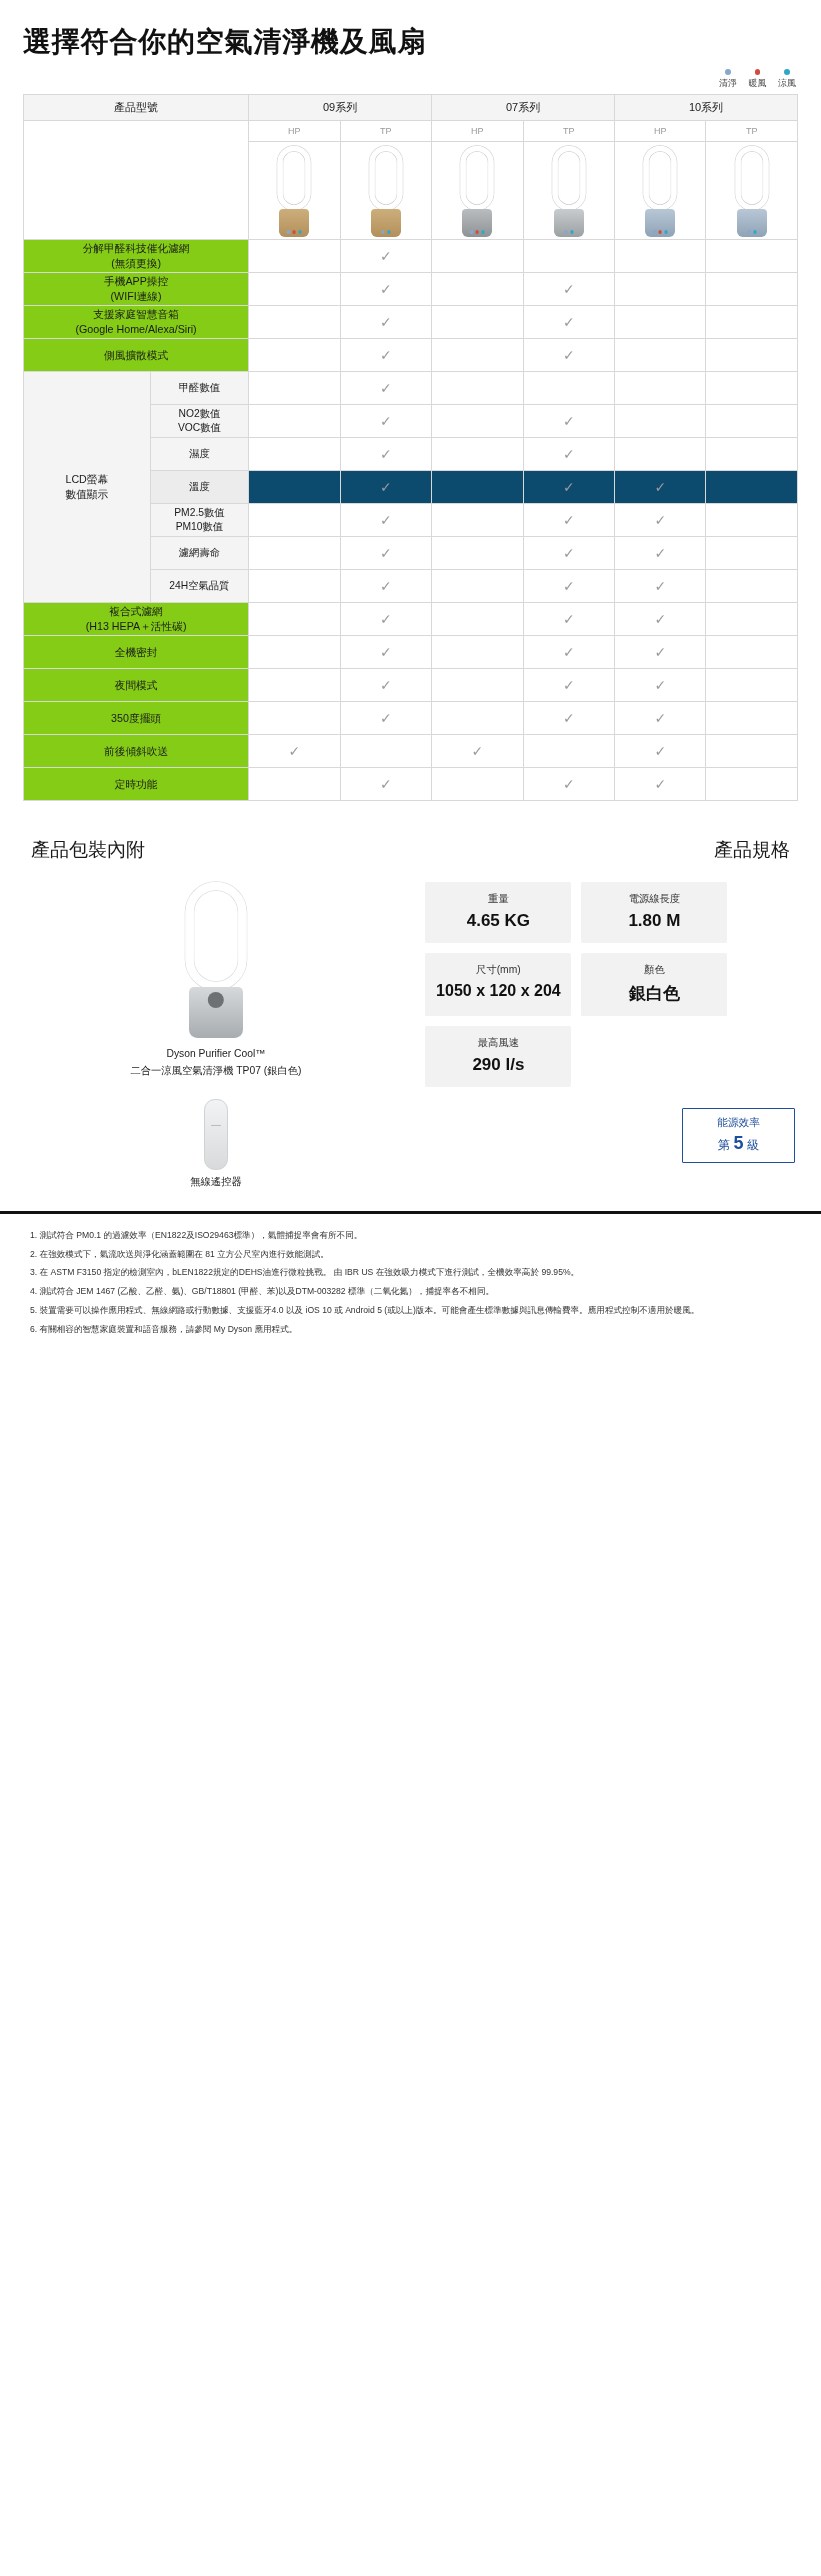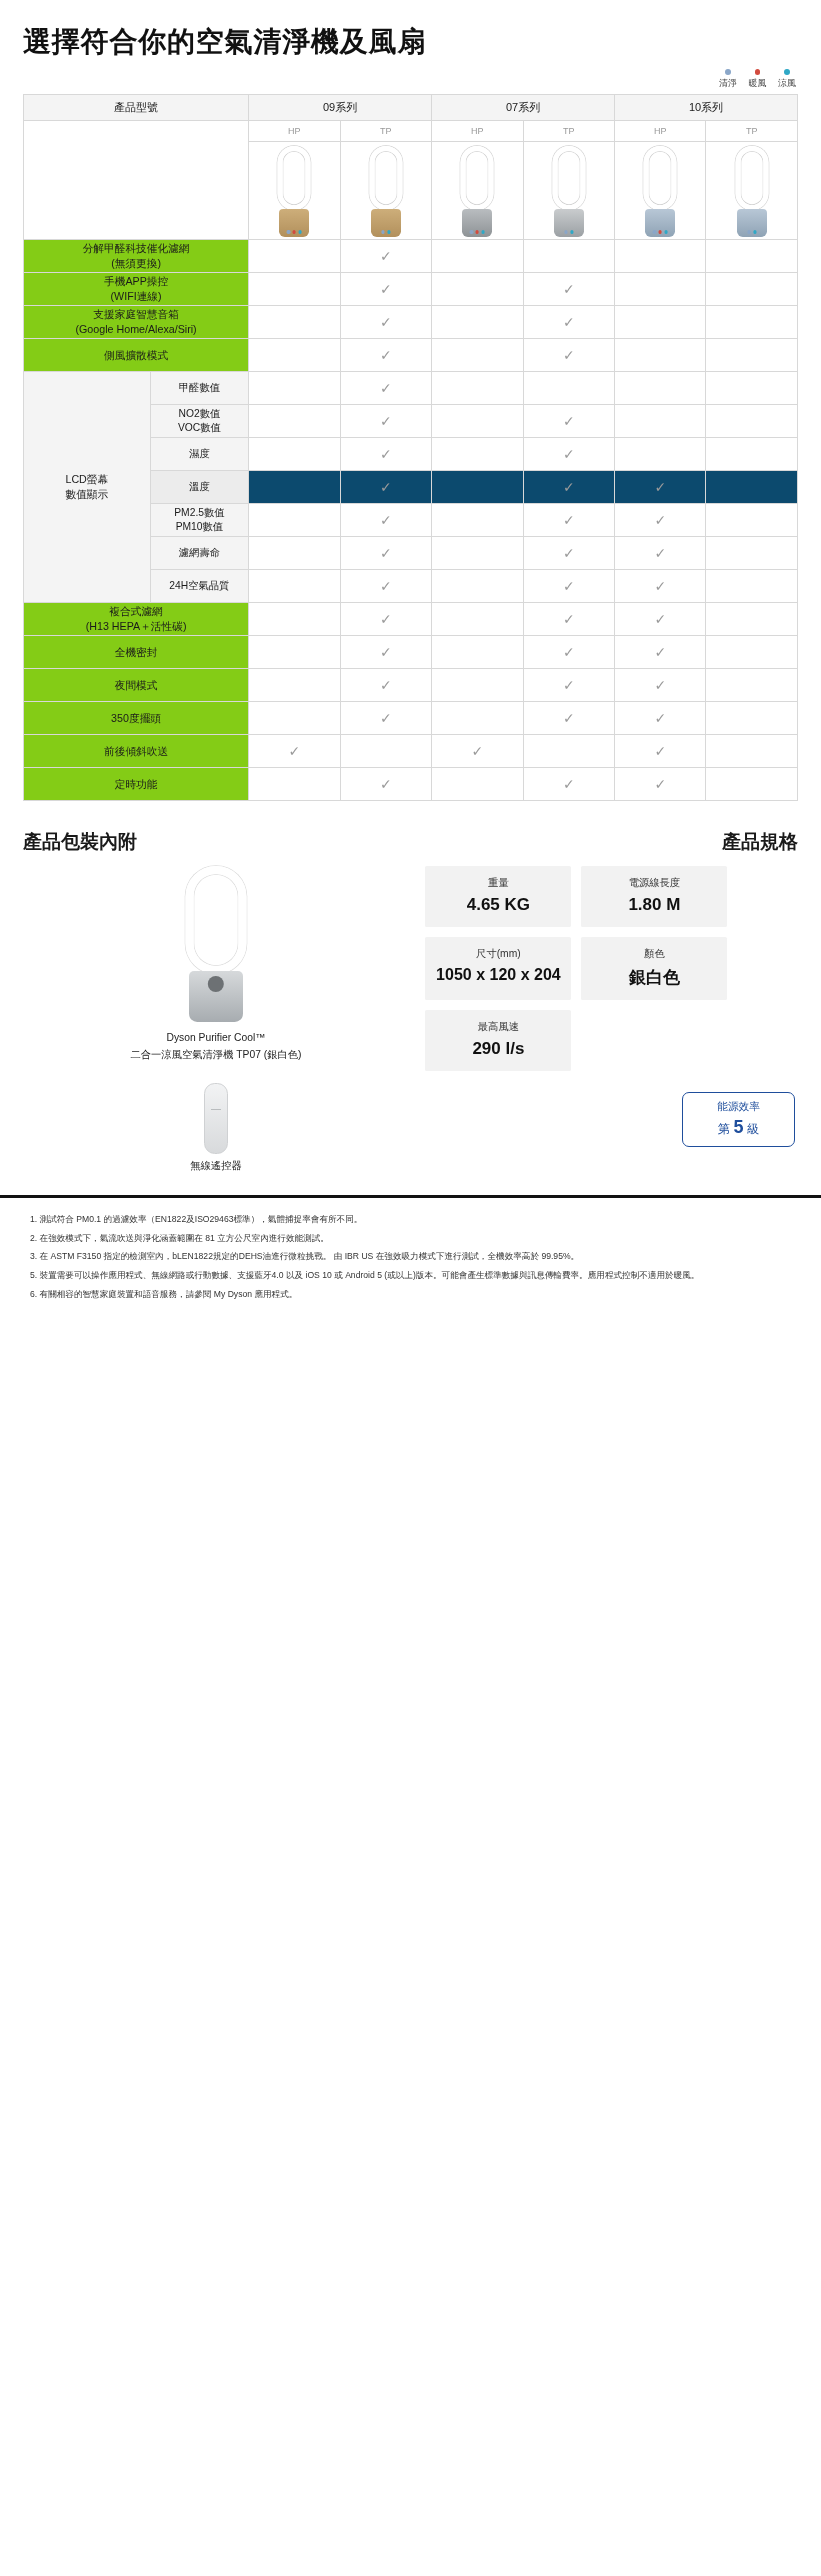--- a/index.html
+++ b/index.html
@@ -126,22 +126,22 @@
   .loop-white{border-color:#fbfbfb;}
 
   
   .sec2{
     padding:28px 23px 8.2px 23px;
     display:flex;
     justify-content:space-between;
   }
   .sec2 h2{
     font-size:19px;
-    font-weight:bold;
-    margin:0;
+    font-weight:normal;
+    margin:8px;
   }
   .sec2-body{
     display:flex;
     padding:0 23px;
     gap:16.4px;
   }
   .pack{
     width:386px;
     display:flex;
     flex-direction:column;
@@ -215,21 +215,21 @@
   .spec-box .v{font-size:17px;font-weight:bold;color:#111;}
   .spec-box .v.sm{font-size:16px;}
   .energy{
     margin-top:21.4px;
     margin-left:auto;
     width:105px;
     border:1.6px solid #1f4e9c;
     text-align:center;
     padding:6.6px 3.3px 8.2px 3.3px;
     color:#1f4e9c;
-    border-radius:7px;
+    border-radius:1px;
   }
   .energy .t{font-size:10.7px;}
   .energy .g{font-size:12.3px;margin-top:3.3px;}
   .energy .g b{font-size:18px;}
 
   
   .footer{
     margin-top:21.4px;
     border-top:3.3px solid #111;
     padding:13px 30px 25px 30px;
@@ -571,18 +571,19 @@
           <span>級</span>
         </div>
       </div>
     </div>
   </div>
 
   <div class="footer">
     <div>1. 測試符合 PM0.1 的過濾效率（EN1822及ISO29463標準），氣體捕捉率會有所不同。</div>
     <div>2. 在強效模式下，氣流吹送與淨化涵蓋範圍在 81 立方公尺室內進行效能測試。</div>
     <div>3. 在 ASTM F3150 指定的檢測室內，bLEN1822規定的DEHS油進行微粒挑戰。 由 IBR US 在強效吸力模式下進行測試，全機效率高於 99.95%。</div>
+    <div>4. 測試符合 JEM 1467 (乙酸、乙醛、氨)、GB/T18801 (甲醛、苯)以及DTM-003282 標準（二氧化氮），捕捉率各不相同。</div>
     <div>5. 裝置需要可以操作應用程式、無線網路或行動數據、支援藍牙4.0 以及 iOS 10 或 Android 5 (或以上)版本。可能會產生標準數據與訊息傳輸費率。應用程式控制不適用於暖風。</div>
     <div>6. 有關相容的智慧家庭裝置和語音服務，請參閱 My Dyson 應用程式。</div>
   </div>
 
 </div>
 
 
 </body></html>

